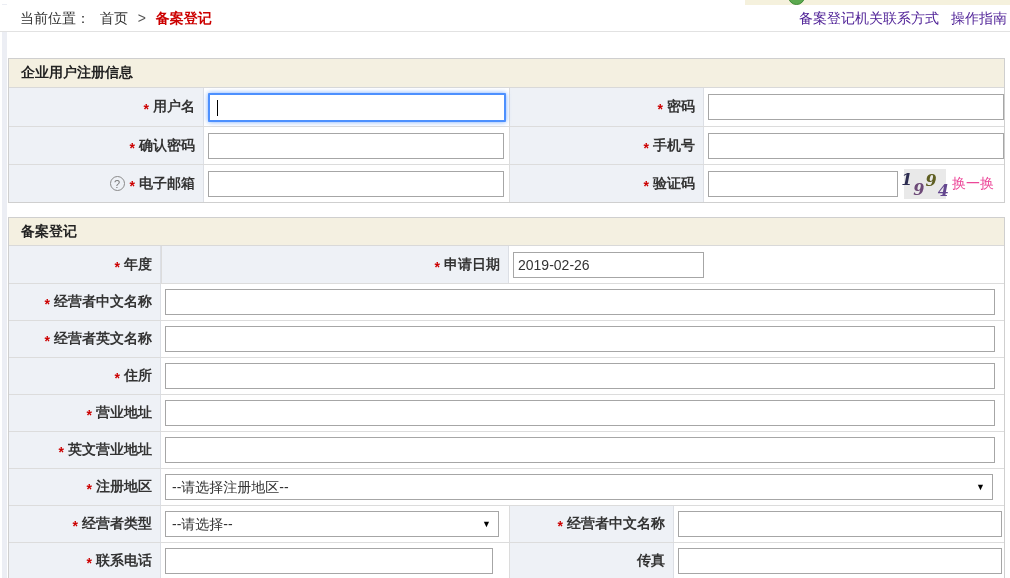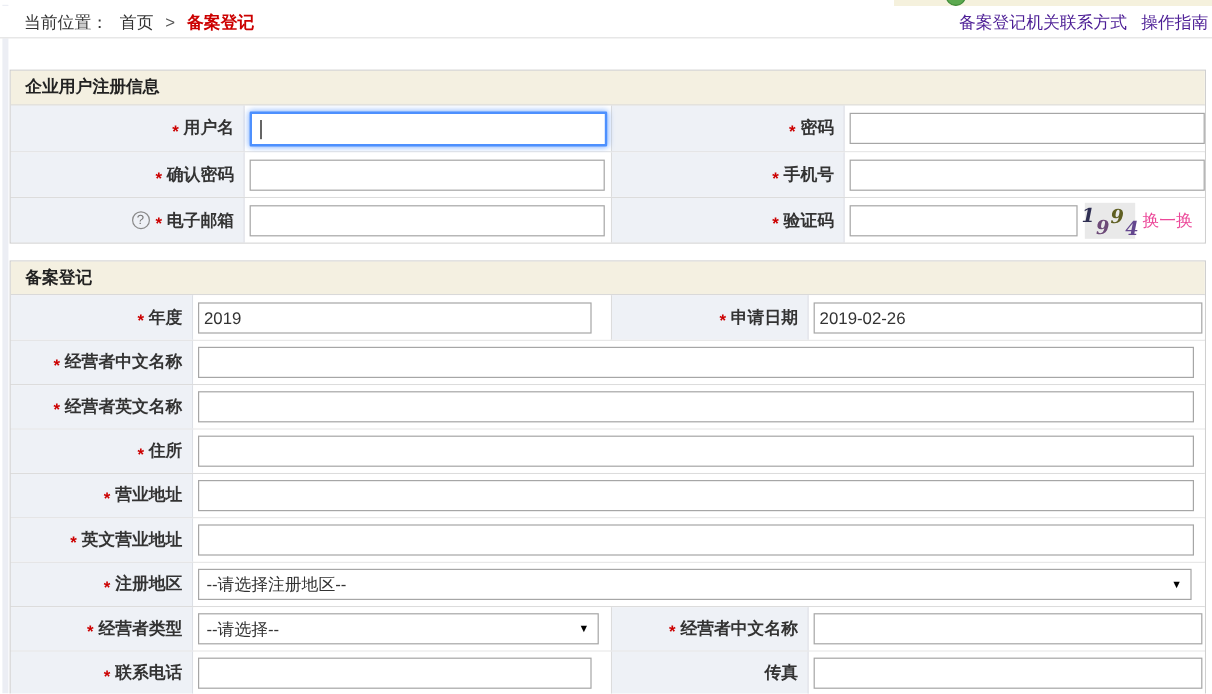--- a/index.html
+++ b/index.html
@@ -162,23 +162,20 @@
   </div>
 
   <div class="panel s2">
     <div class="panel-header h2">备案登记</div>
 
     <div class="row two-col">
       <div class="cell-label">
         <span class="req">*</span>
         <span>年度</span>
       </div>
-      <div class="cell-input">
-        <input class="txt w-year" value="2019" style="">
-      </div>
       <div class="cell-label lbl2">
         <span class="req">*</span>
         <span>申请日期</span>
       </div>
       <div class="cell-input">
         <input class="txt w-date" value="2019-02-26" style="">
       </div>
     </div>
 
     <div class="row full-col">

